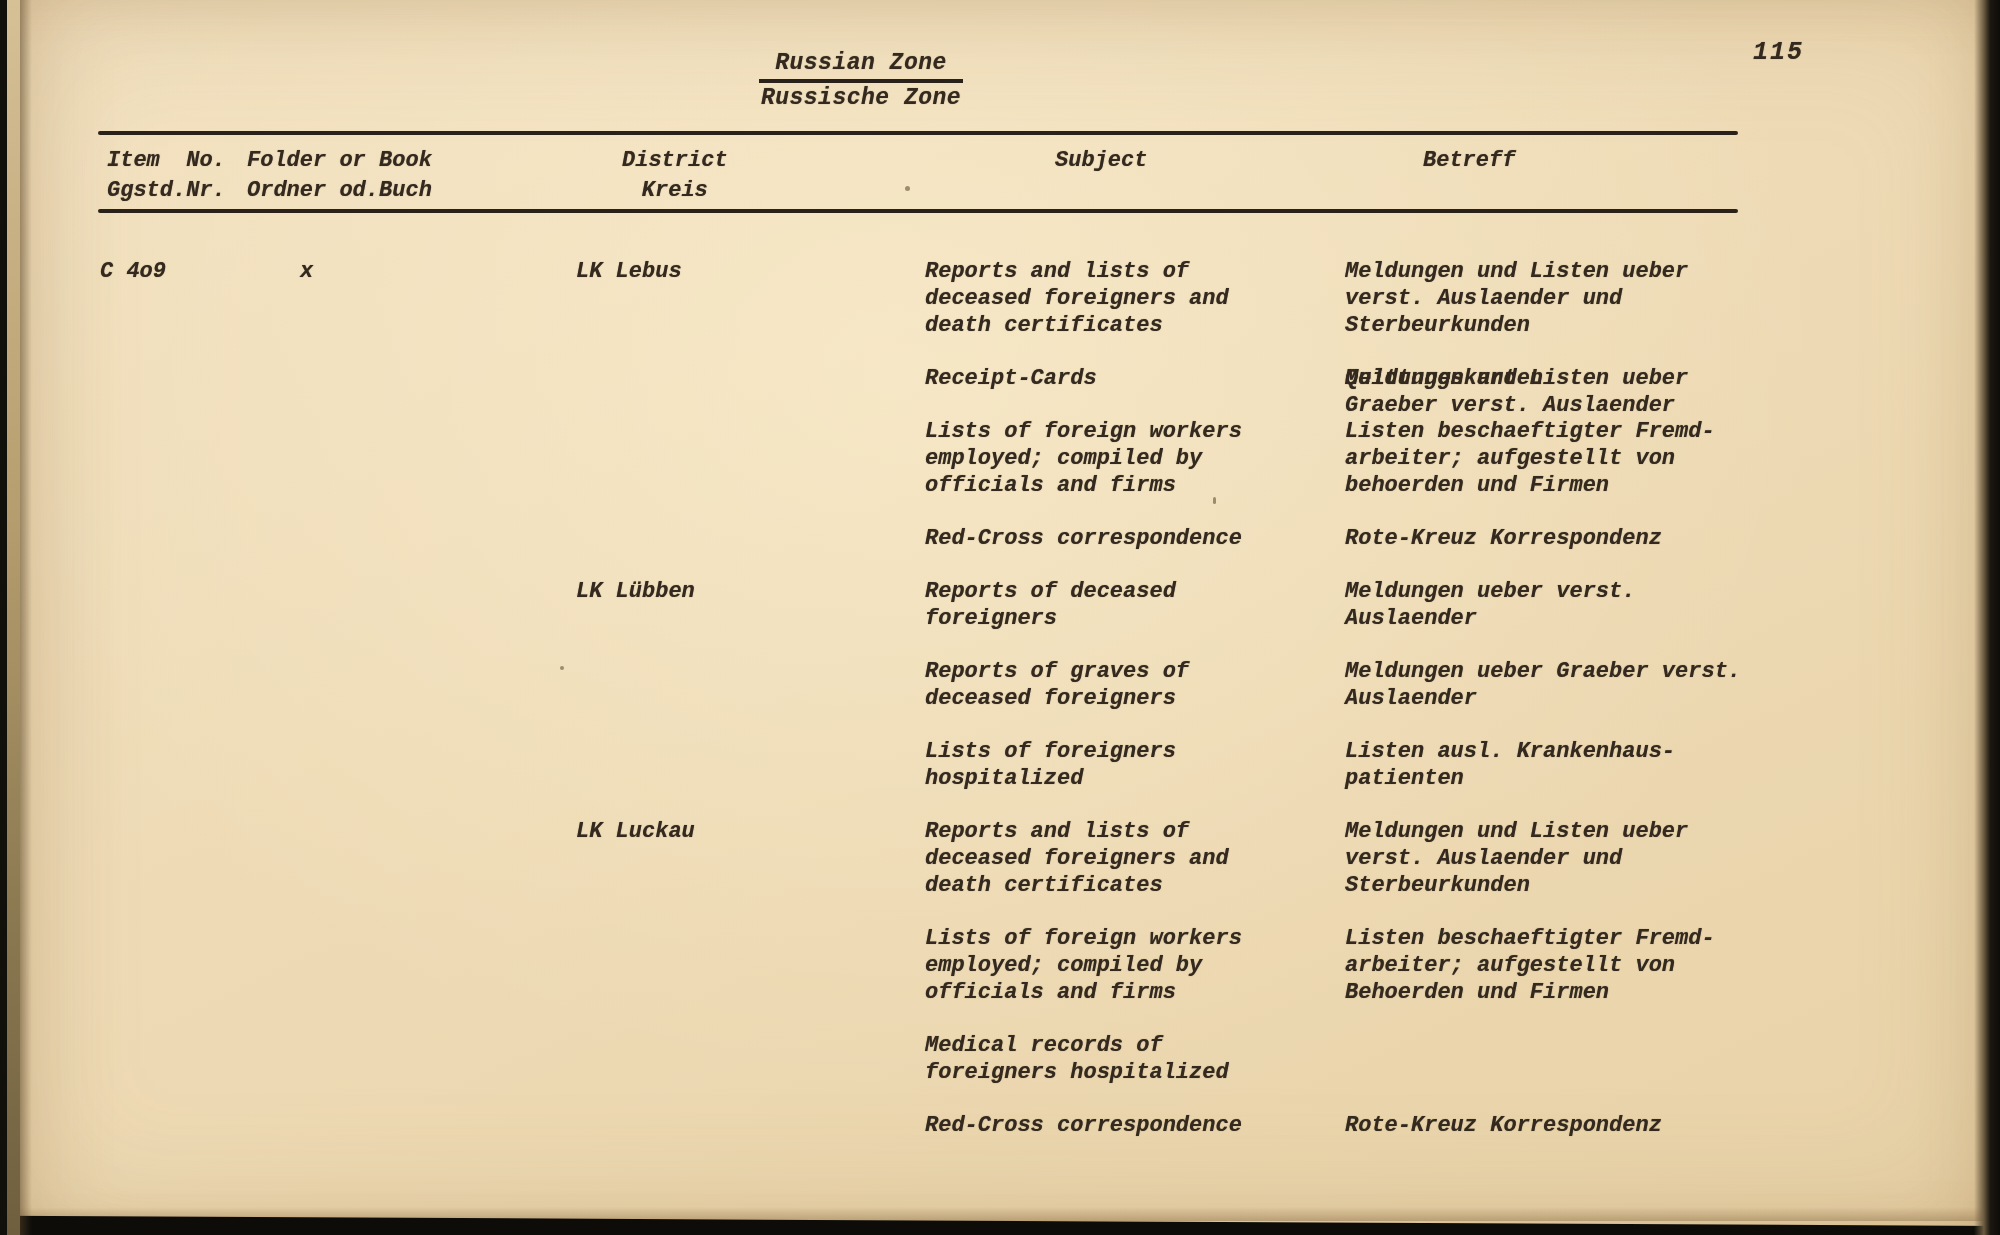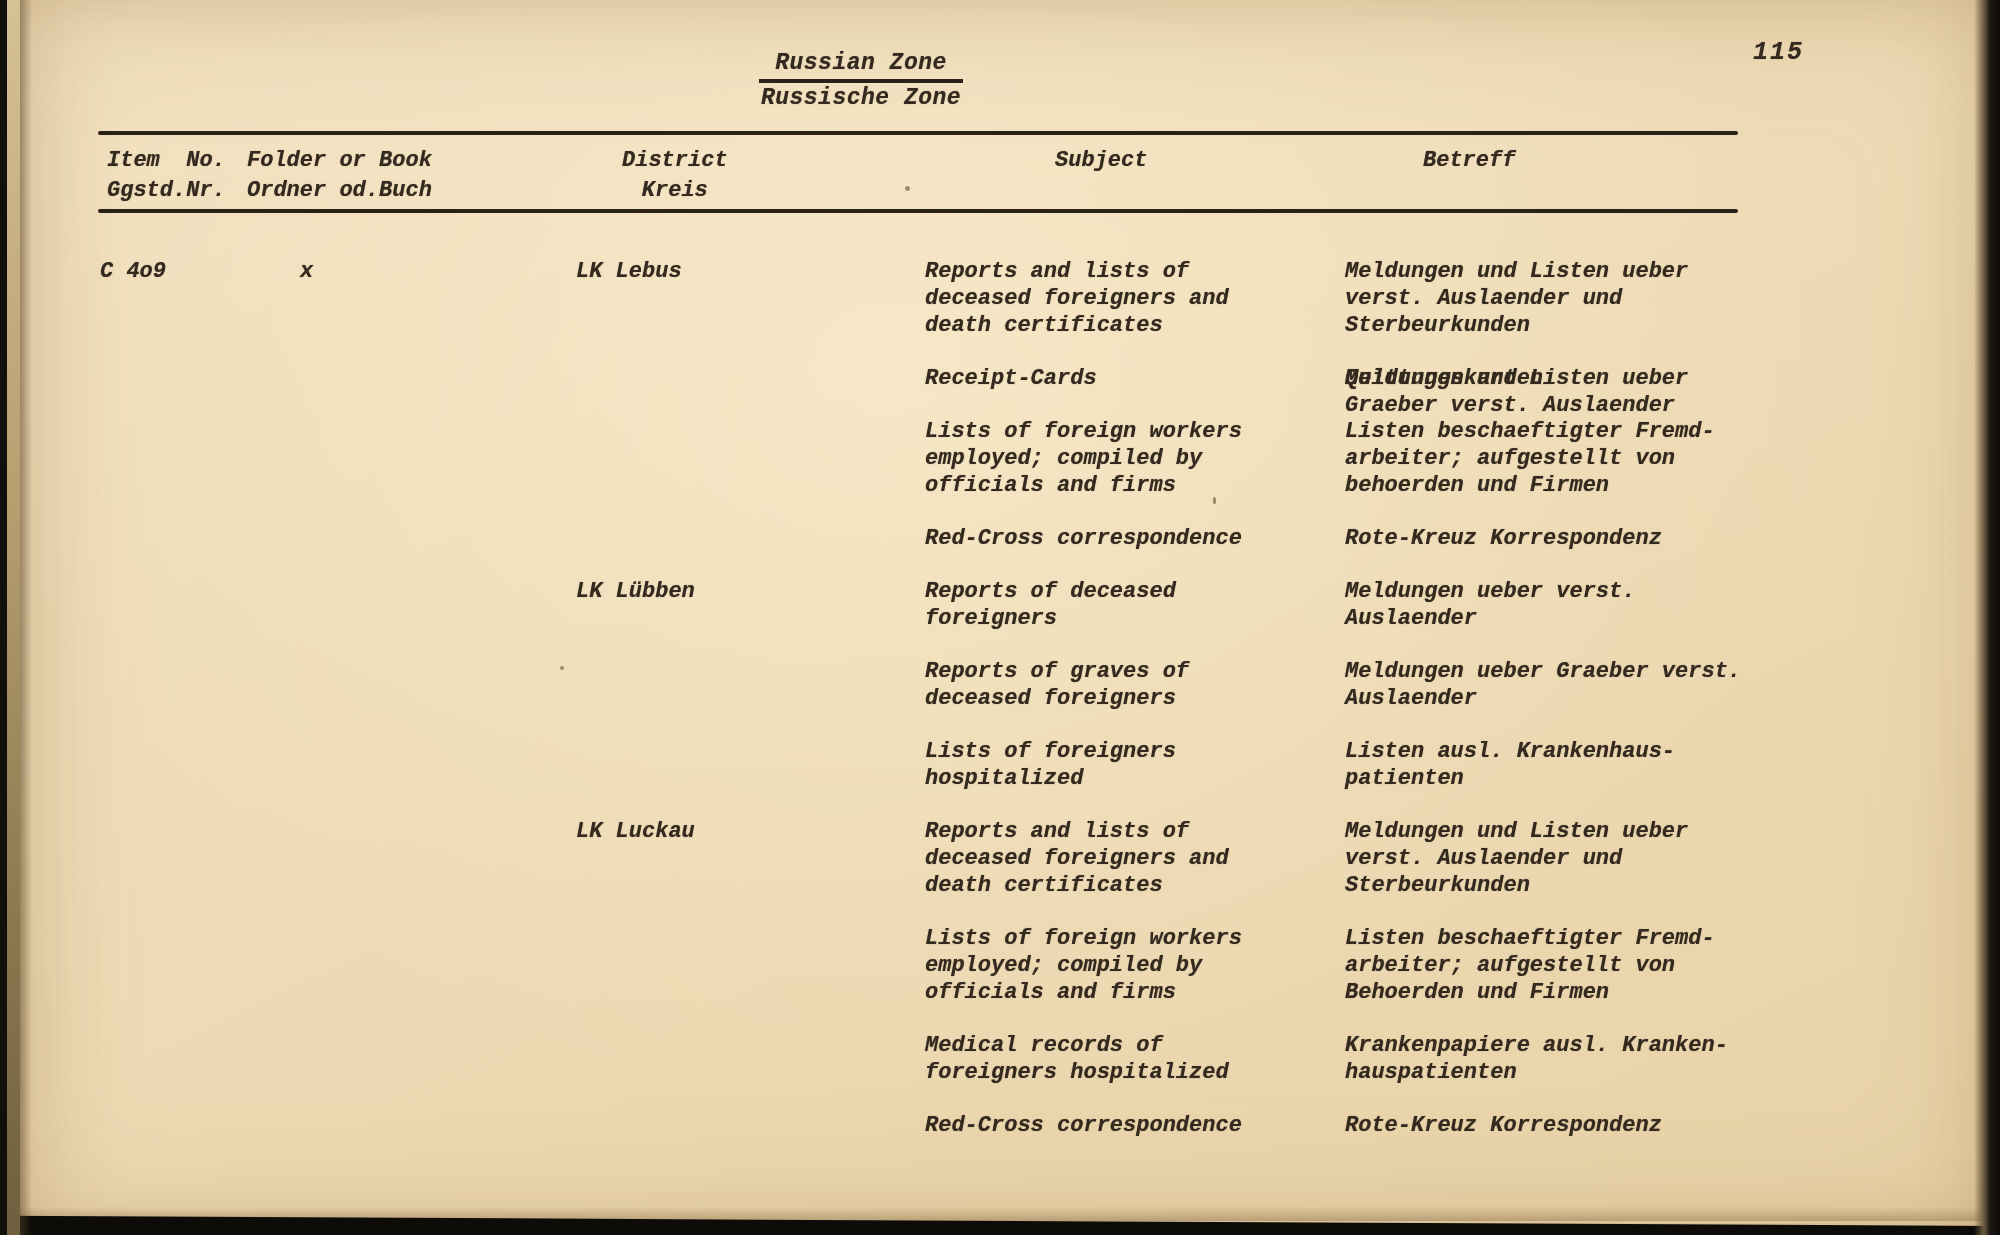--- a/index.html
+++ b/index.html
@@ -173,22 +173,20 @@
 employed; compiled by
 officials and firms</div>
     <div class="col col-betreff ink">Listen beschaeftigter Fremd-
 arbeiter; aufgestellt von
 Behoerden und Firmen</div>
   </div>
         <div class="entry">
 
     <div class="col col-subject ink">Medical records of
 foreigners hospitalized</div>
-    <div class="col col-betreff ink">Krankenpapiere ausl. Kranken-
-hauspatienten</div>
   </div>
         <div class="entry">
 
     <div class="col col-subject ink">Red-Cross correspondence</div>
     <div class="col col-betreff ink">Rote-Kreuz Korrespondenz</div>
   </div>
       </div>
 
     <div class="speck" style="left:905px;top:186px;width:5px;height:5px;"></div>
     <div class="speck" style="left:1213px;top:497px;width:3px;height:7px;border-radius:2px;"></div>

